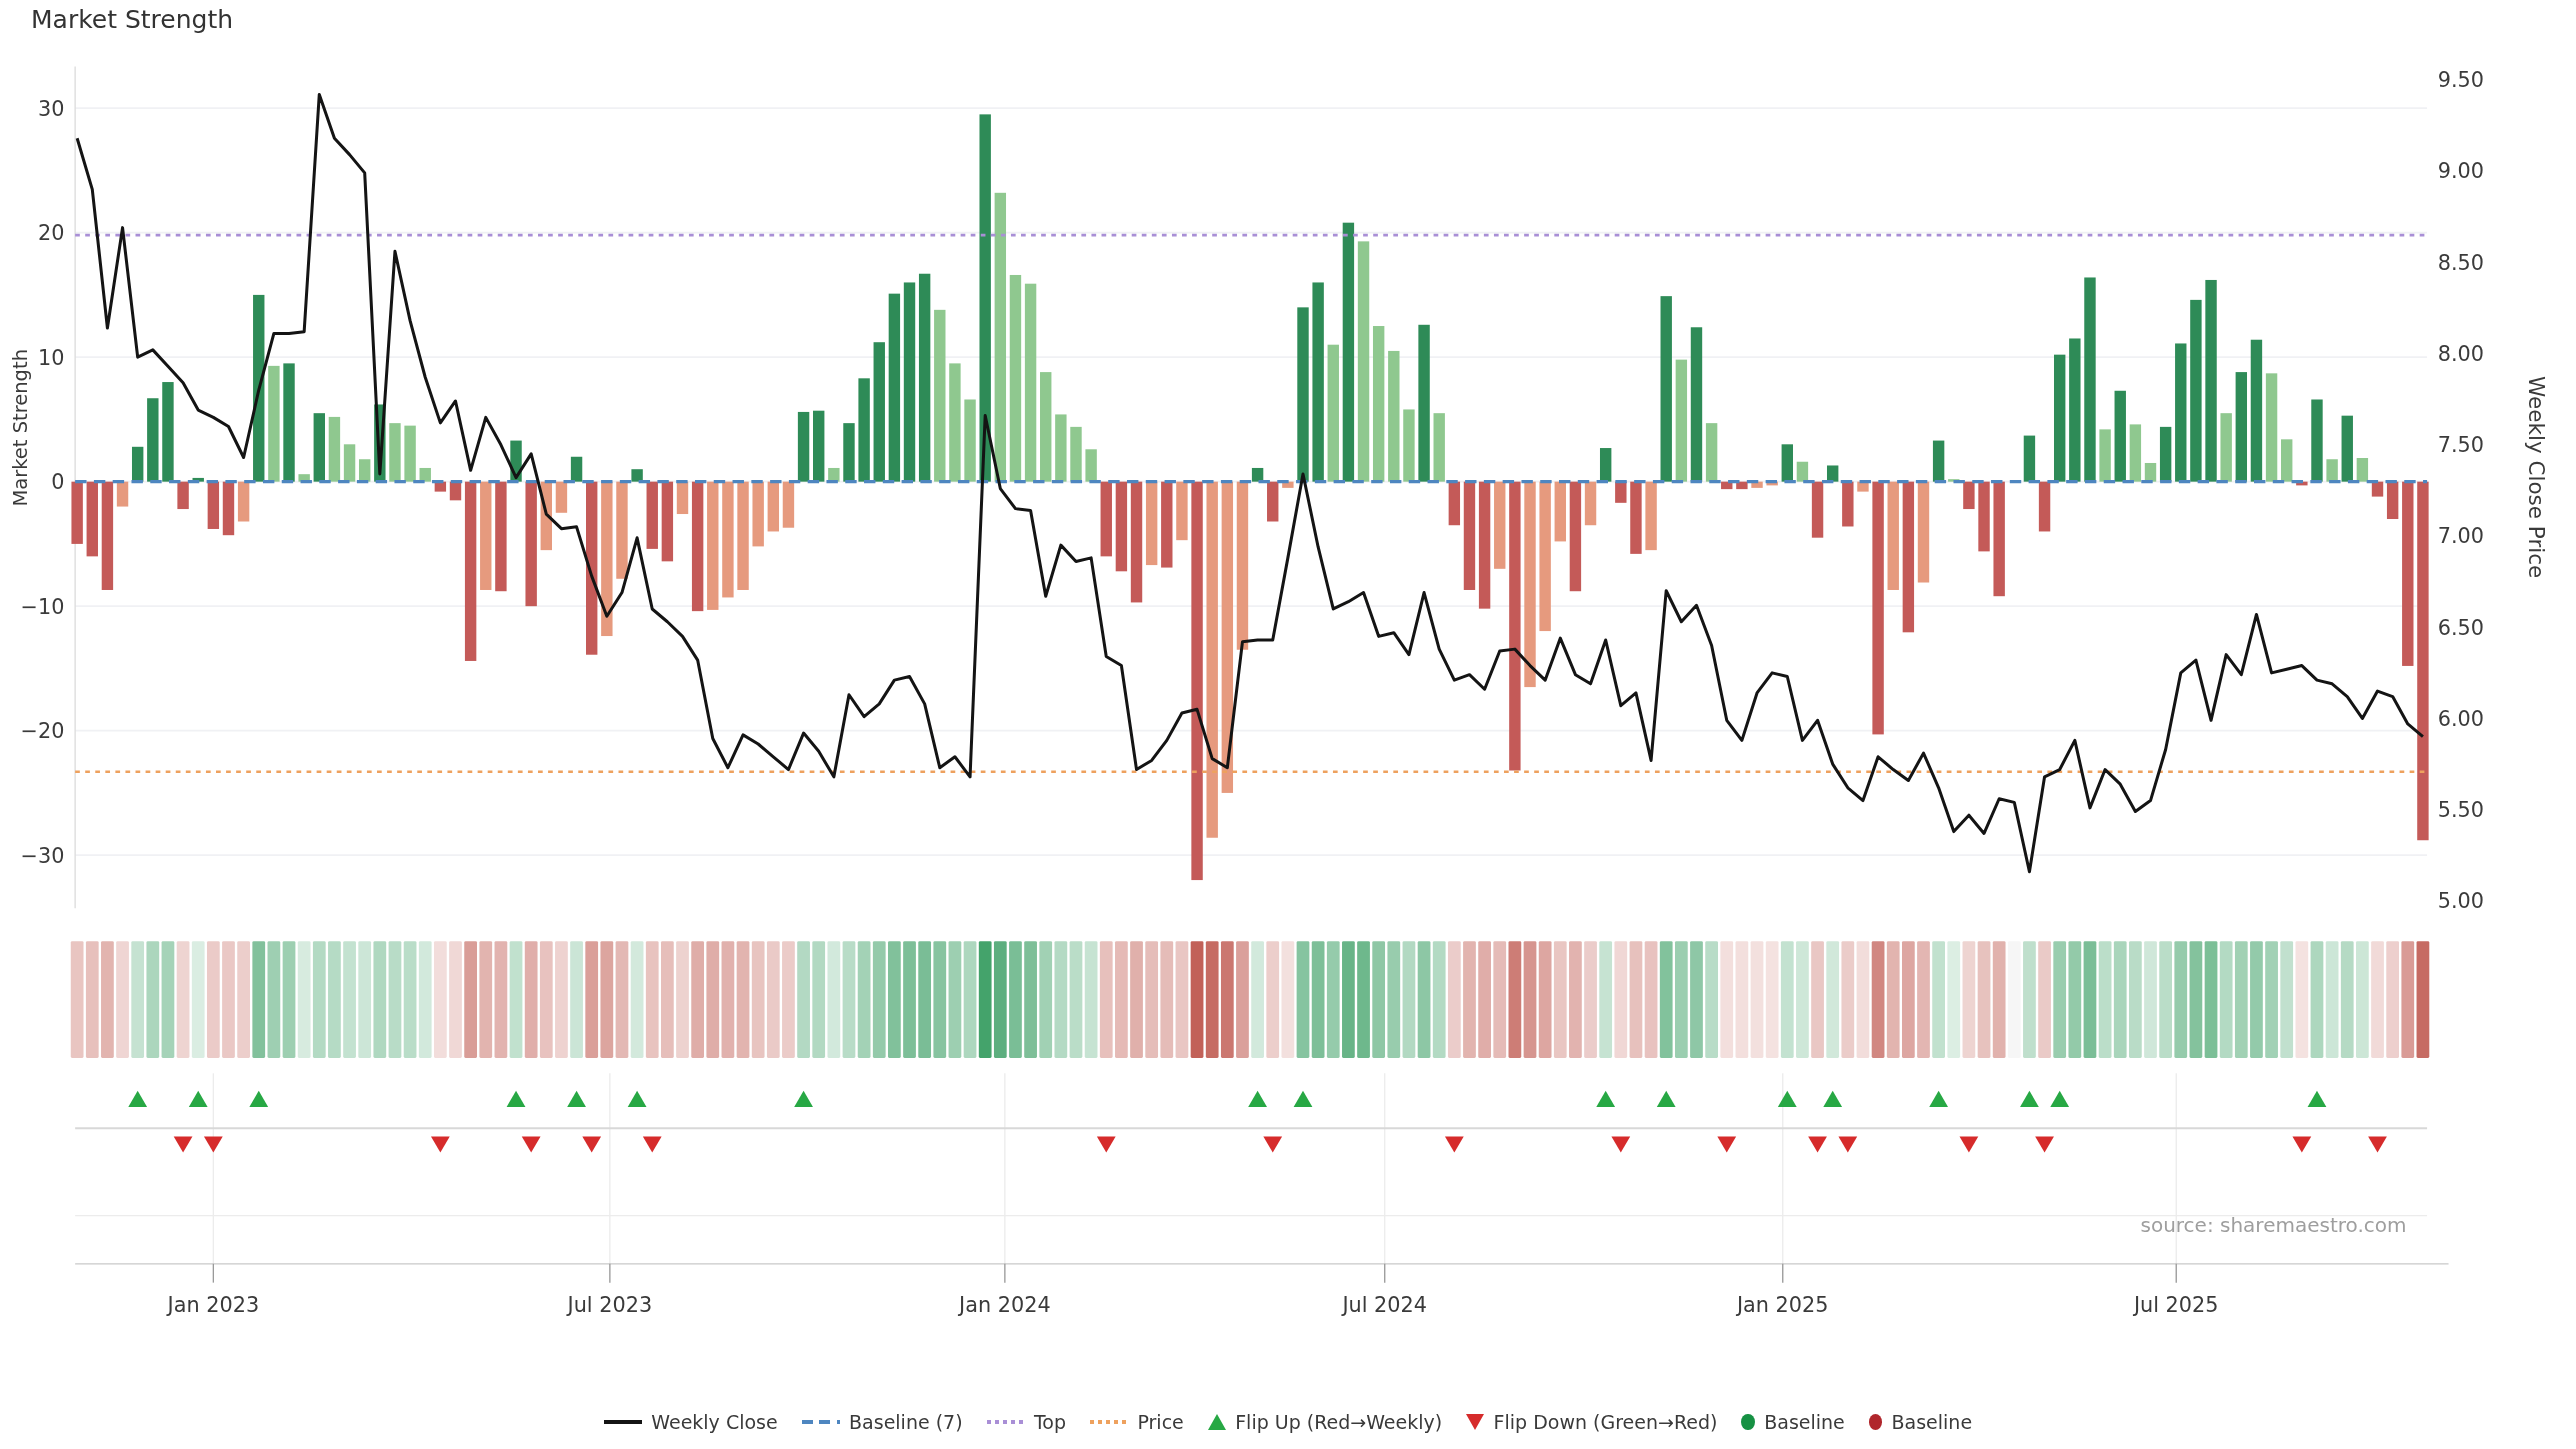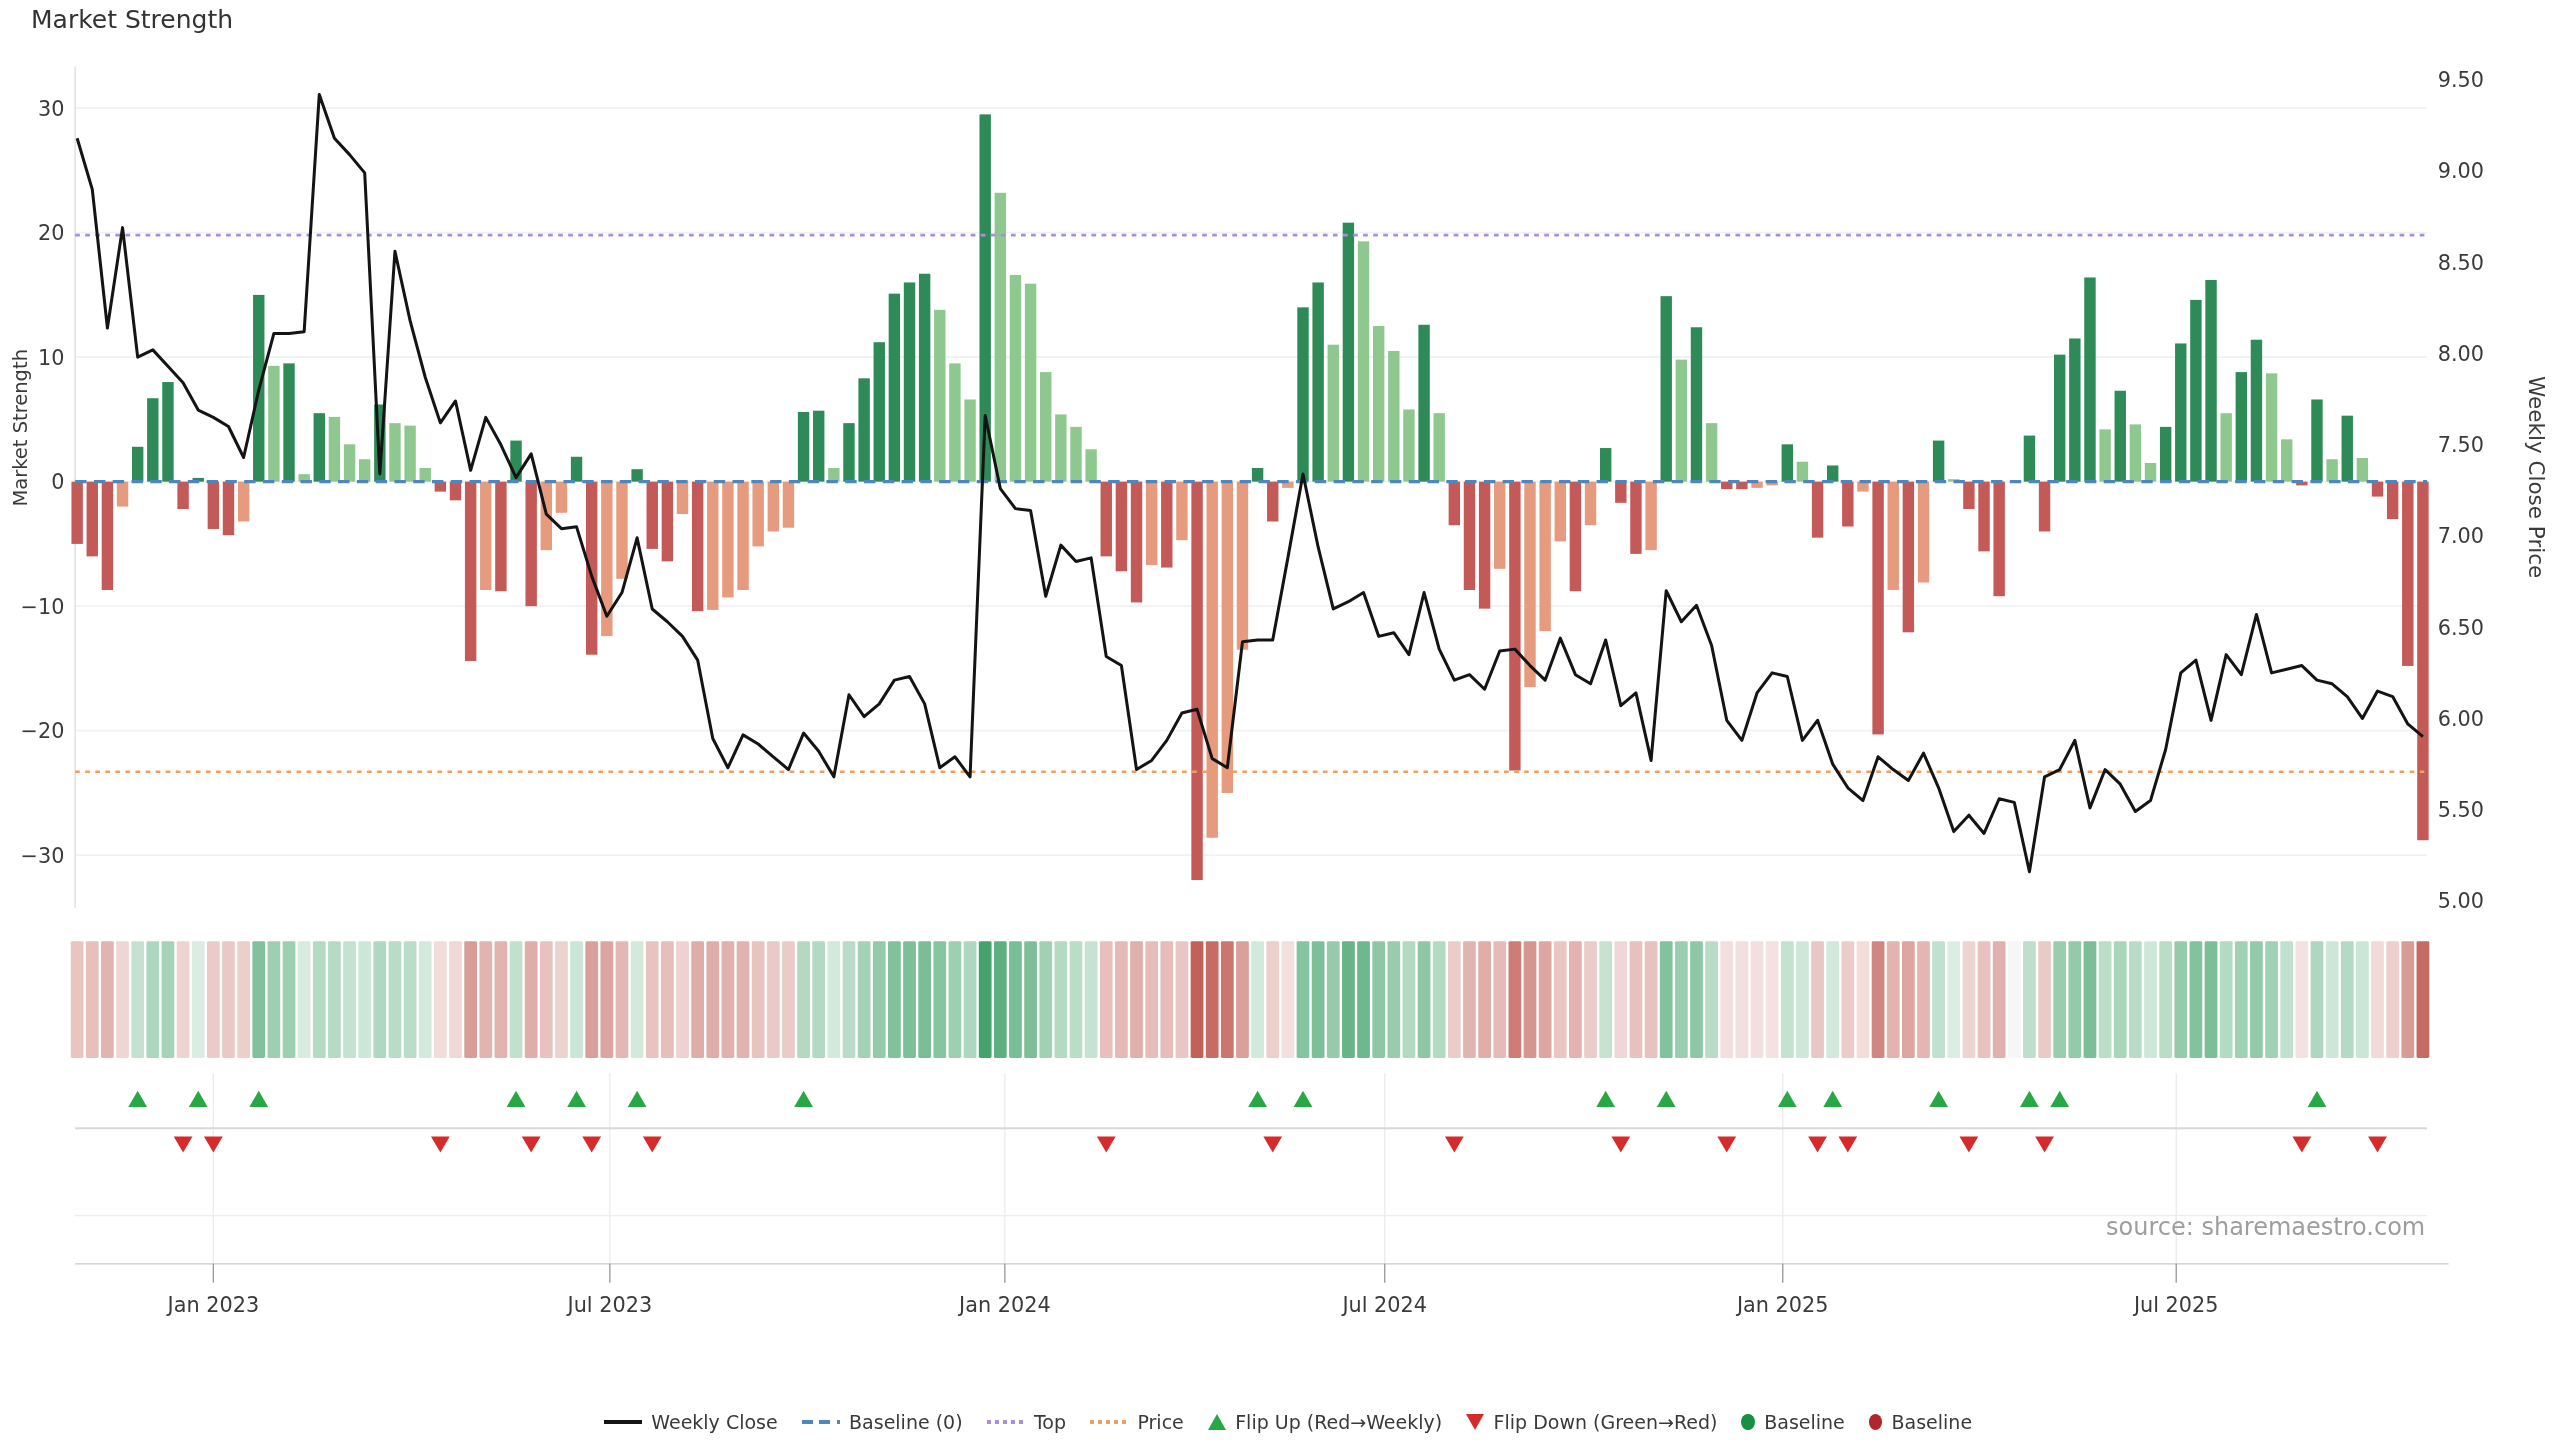--- a/index.html
+++ b/index.html
@@ -3,22 +3,22 @@
 <meta charset="utf-8">
 <style>
   html,body{margin:0;padding:0;background:#ffffff;}
   body{width:2576px;height:1449px;position:relative;overflow:hidden;
        font-family:"DejaVu Sans","Liberation Sans",sans-serif;color:#3a3a3a;}
   #title{position:absolute;left:31px;top:5.4px;font-size:25px;color:#333;}
   #left-axis-title{position:absolute;left:9.4px;top:349px;writing-mode:vertical-rl;
        transform:rotate(180deg);font-size:19.5px;color:#3a3a3a;}
   #right-axis-title{position:absolute;left:2524px;top:376px;writing-mode:vertical-rl;
        font-size:21.5px;color:#3a3a3a;}
-  #source{position:absolute;left:2106px;top:1213px;width:335px;text-align:left;
-       font-size:24px;color:#9e9e9e;}
+  #source{position:absolute;left:2106px;top:1213px;width:335px;text-align:center;
+       font-size:20px;color:#9e9e9e;}
   #chart-svg{position:absolute;left:0;top:0;}
   #legend{position:absolute;left:0;top:1411px;width:2576px;display:flex;
        justify-content:center;align-items:center;gap:24px;}
   .legend-item{display:flex;align-items:center;gap:9.4px;}
   .legend-label{font-size:19px;color:#3a3a3a;white-space:nowrap;}
   .sw{display:inline-block;}
   .sw-line{width:38px;height:0;border-top:4px solid #141414;}
   .sw-dashed{width:38px;height:4px;}
   .sw-dotted{width:38px;height:4px;}
   .sw-tri-up{width:0;height:0;border-left:9.4px solid transparent;border-right:9.4px solid transparent;
@@ -434,21 +434,21 @@
 
 <div id="source">source: sharemaestro.com</div>
 
 <div id="legend">
     <div class="legend-item">
       <span class="sw sw-line" style="border-top-color: rgb(20, 20, 20);"></span>
       <span class="legend-label">Weekly Close</span>
     </div>
     <div class="legend-item">
       <span class="sw sw-dashed" style="background: repeating-linear-gradient(90deg, rgb(78, 134, 192) 0px, rgb(78, 134, 192) 10.7px, transparent 10.7px, transparent 17.4px);"></span>
-      <span class="legend-label">Baseline (0)</span>
+      <span class="legend-label">Baseline (7)</span>
     </div>
     <div class="legend-item">
       <span class="sw sw-dotted" style="background: repeating-linear-gradient(90deg, rgb(169, 143, 214) 0px, rgb(169, 143, 214) 4px, transparent 4px, transparent 8px);"></span>
       <span class="legend-label">Top</span>
     </div>
     <div class="legend-item">
       <span class="sw sw-dotted" style="background: repeating-linear-gradient(90deg, rgb(238, 161, 94) 0px, rgb(238, 161, 94) 4px, transparent 4px, transparent 8px);"></span>
       <span class="legend-label">Price</span>
     </div>
     <div class="legend-item">

